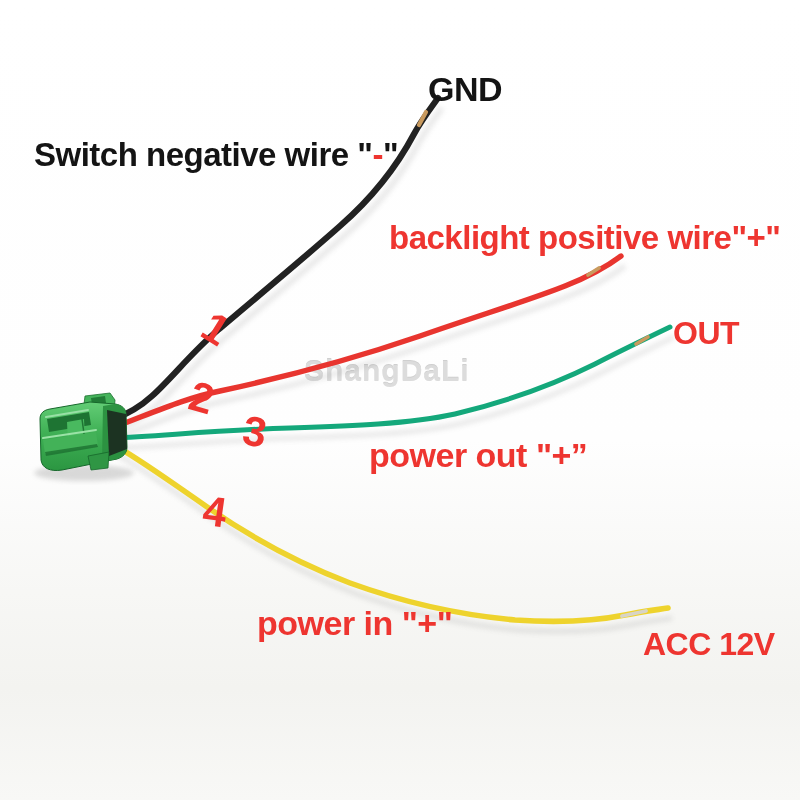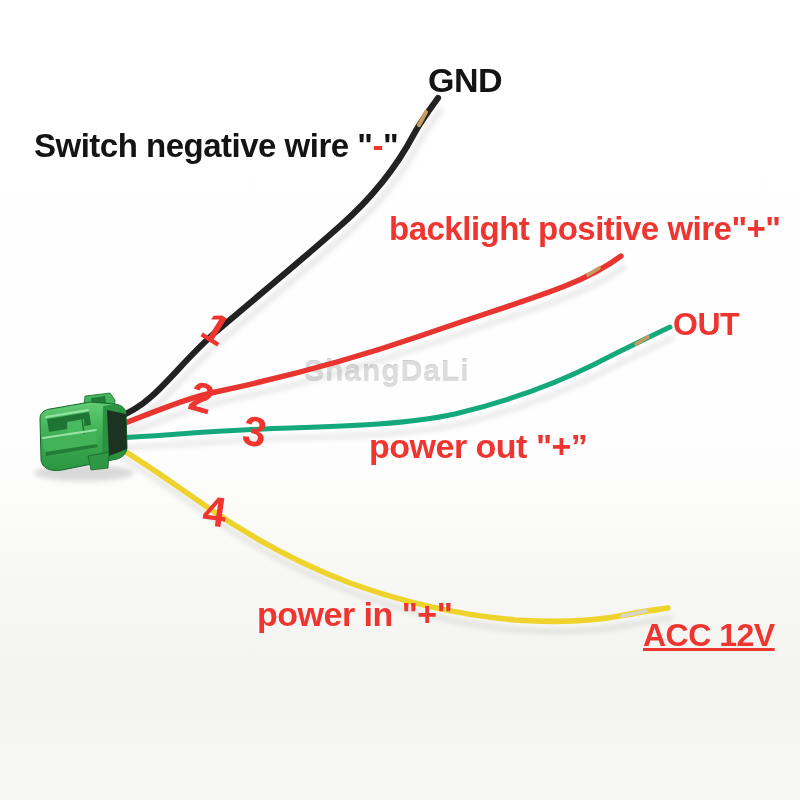--- a/index.html
+++ b/index.html
@@ -14,20 +14,21 @@
   .layer { position: absolute; left: 0; top: 0; width: 800px; height: 800px; }
   .photo-svg { z-index: 1; }
   .annotations { z-index: 2; pointer-events: none; }
   .wm { z-index: 0; }
   .label {
     position: absolute;
     font-weight: bold;
     white-space: nowrap;
     line-height: 1.05;
     letter-spacing: -0.5px;
+    margin-top: 9px;
   }
   .wire-num {
     position: absolute;
     font-weight: bold;
     font-size: 42px;
     line-height: 1;
     transform-origin: center;
   }
   .watermark {
     position: absolute;
@@ -117,21 +118,21 @@
     </div>
 
     <div class="label" style="left: 389px; top: 212px; font-size: 33px; color: rgb(238, 53, 48);">backlight positive wire"+"</div>
 
     <div class="label" style="left: 673px; top: 308px; font-size: 32px; color: rgb(238, 53, 48);">OUT</div>
 
     <div class="label" style="left: 369px; top: 429px; font-size: 34px; color: rgb(238, 53, 48);">power out "+”</div>
 
     <div class="label" style="left: 257px; top: 597px; font-size: 34px; color: rgb(238, 53, 48);">power in "+"</div>
 
-    <div class="label" style="left: 643px; top: 619px; font-size: 32px; color: rgb(238, 53, 48); text-decoration: underline;">ACC 12V</div>
+    <div class="label" style="left: 643px; top: 619px; font-size: 32px; color: rgb(238, 53, 48);">ACC 12V</div>
 
     <div class="wire-num" style="left: 204px; top: 308px; transform: rotate(32deg); color: rgb(238, 53, 48);">1</div>
     <div class="wire-num" style="left: 190px; top: 377px; transform: rotate(16deg); color: rgb(238, 53, 48);">2</div>
     <div class="wire-num" style="left: 243px; top: 411px; transform: rotate(10deg); color: rgb(238, 53, 48);">3</div>
     <div class="wire-num" style="left: 203px; top: 491px; transform: rotate(8deg); color: rgb(238, 53, 48);">4</div>
   </div>
 
 </div>
 
 </body></html>

